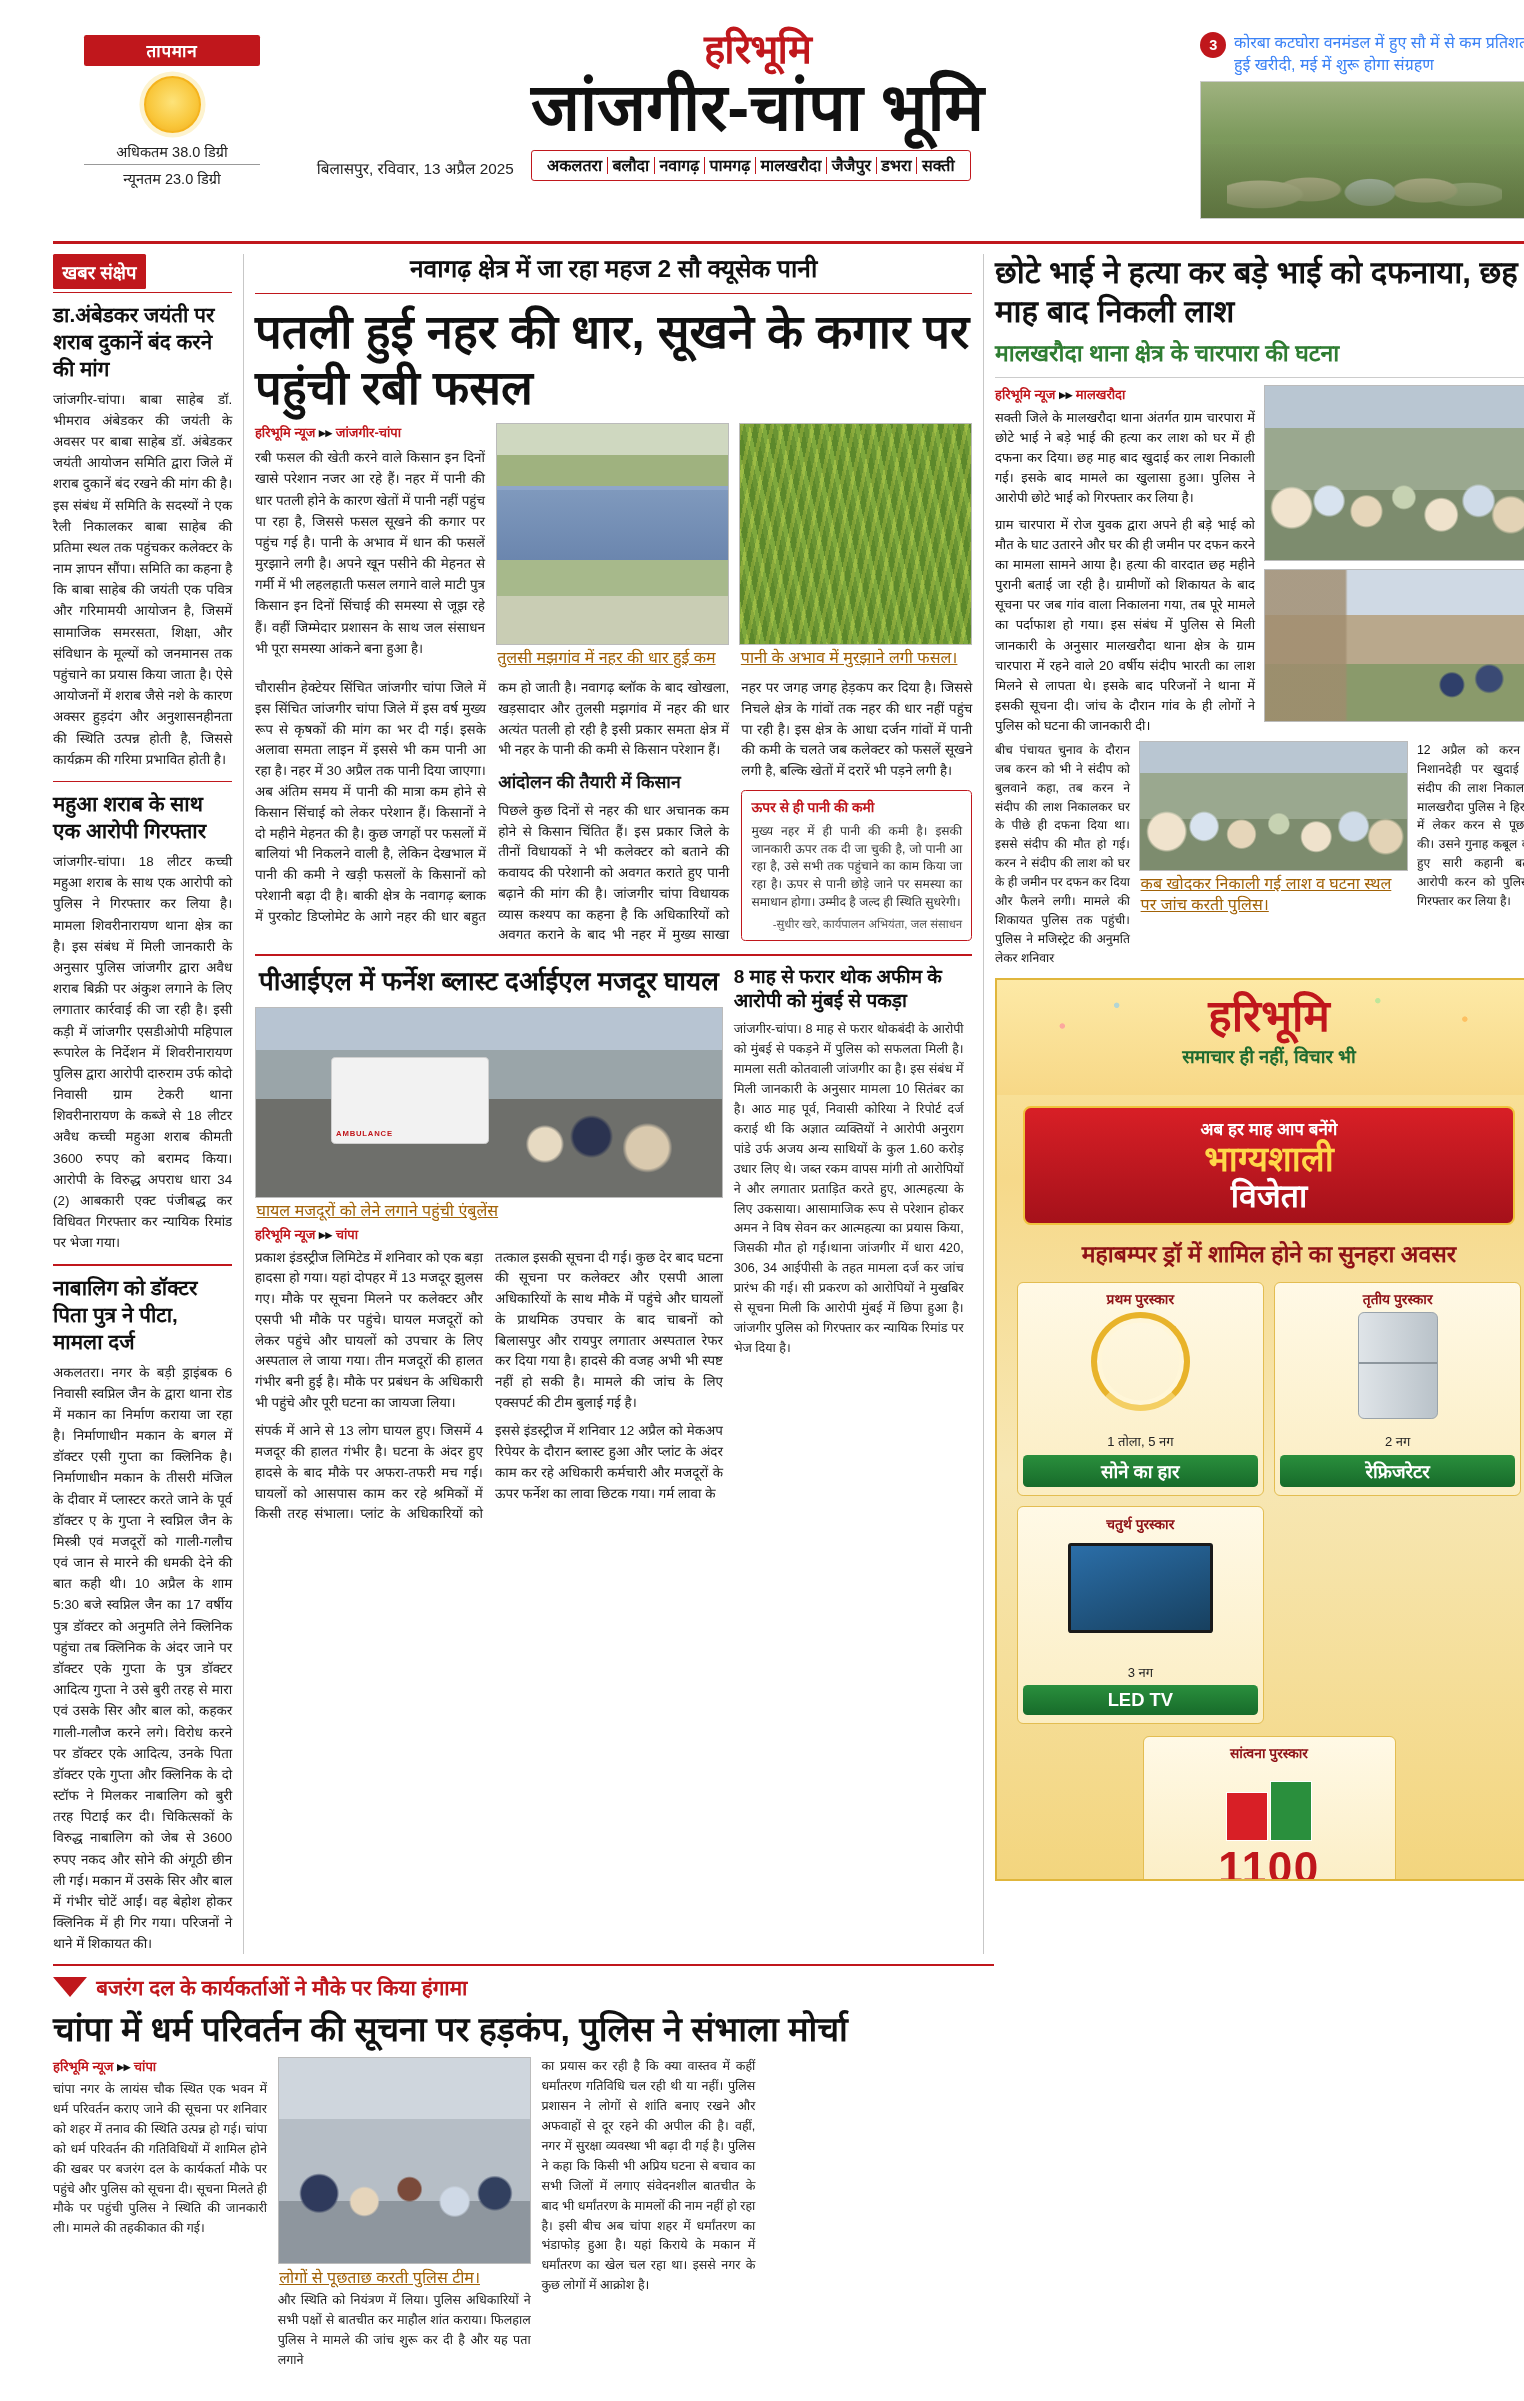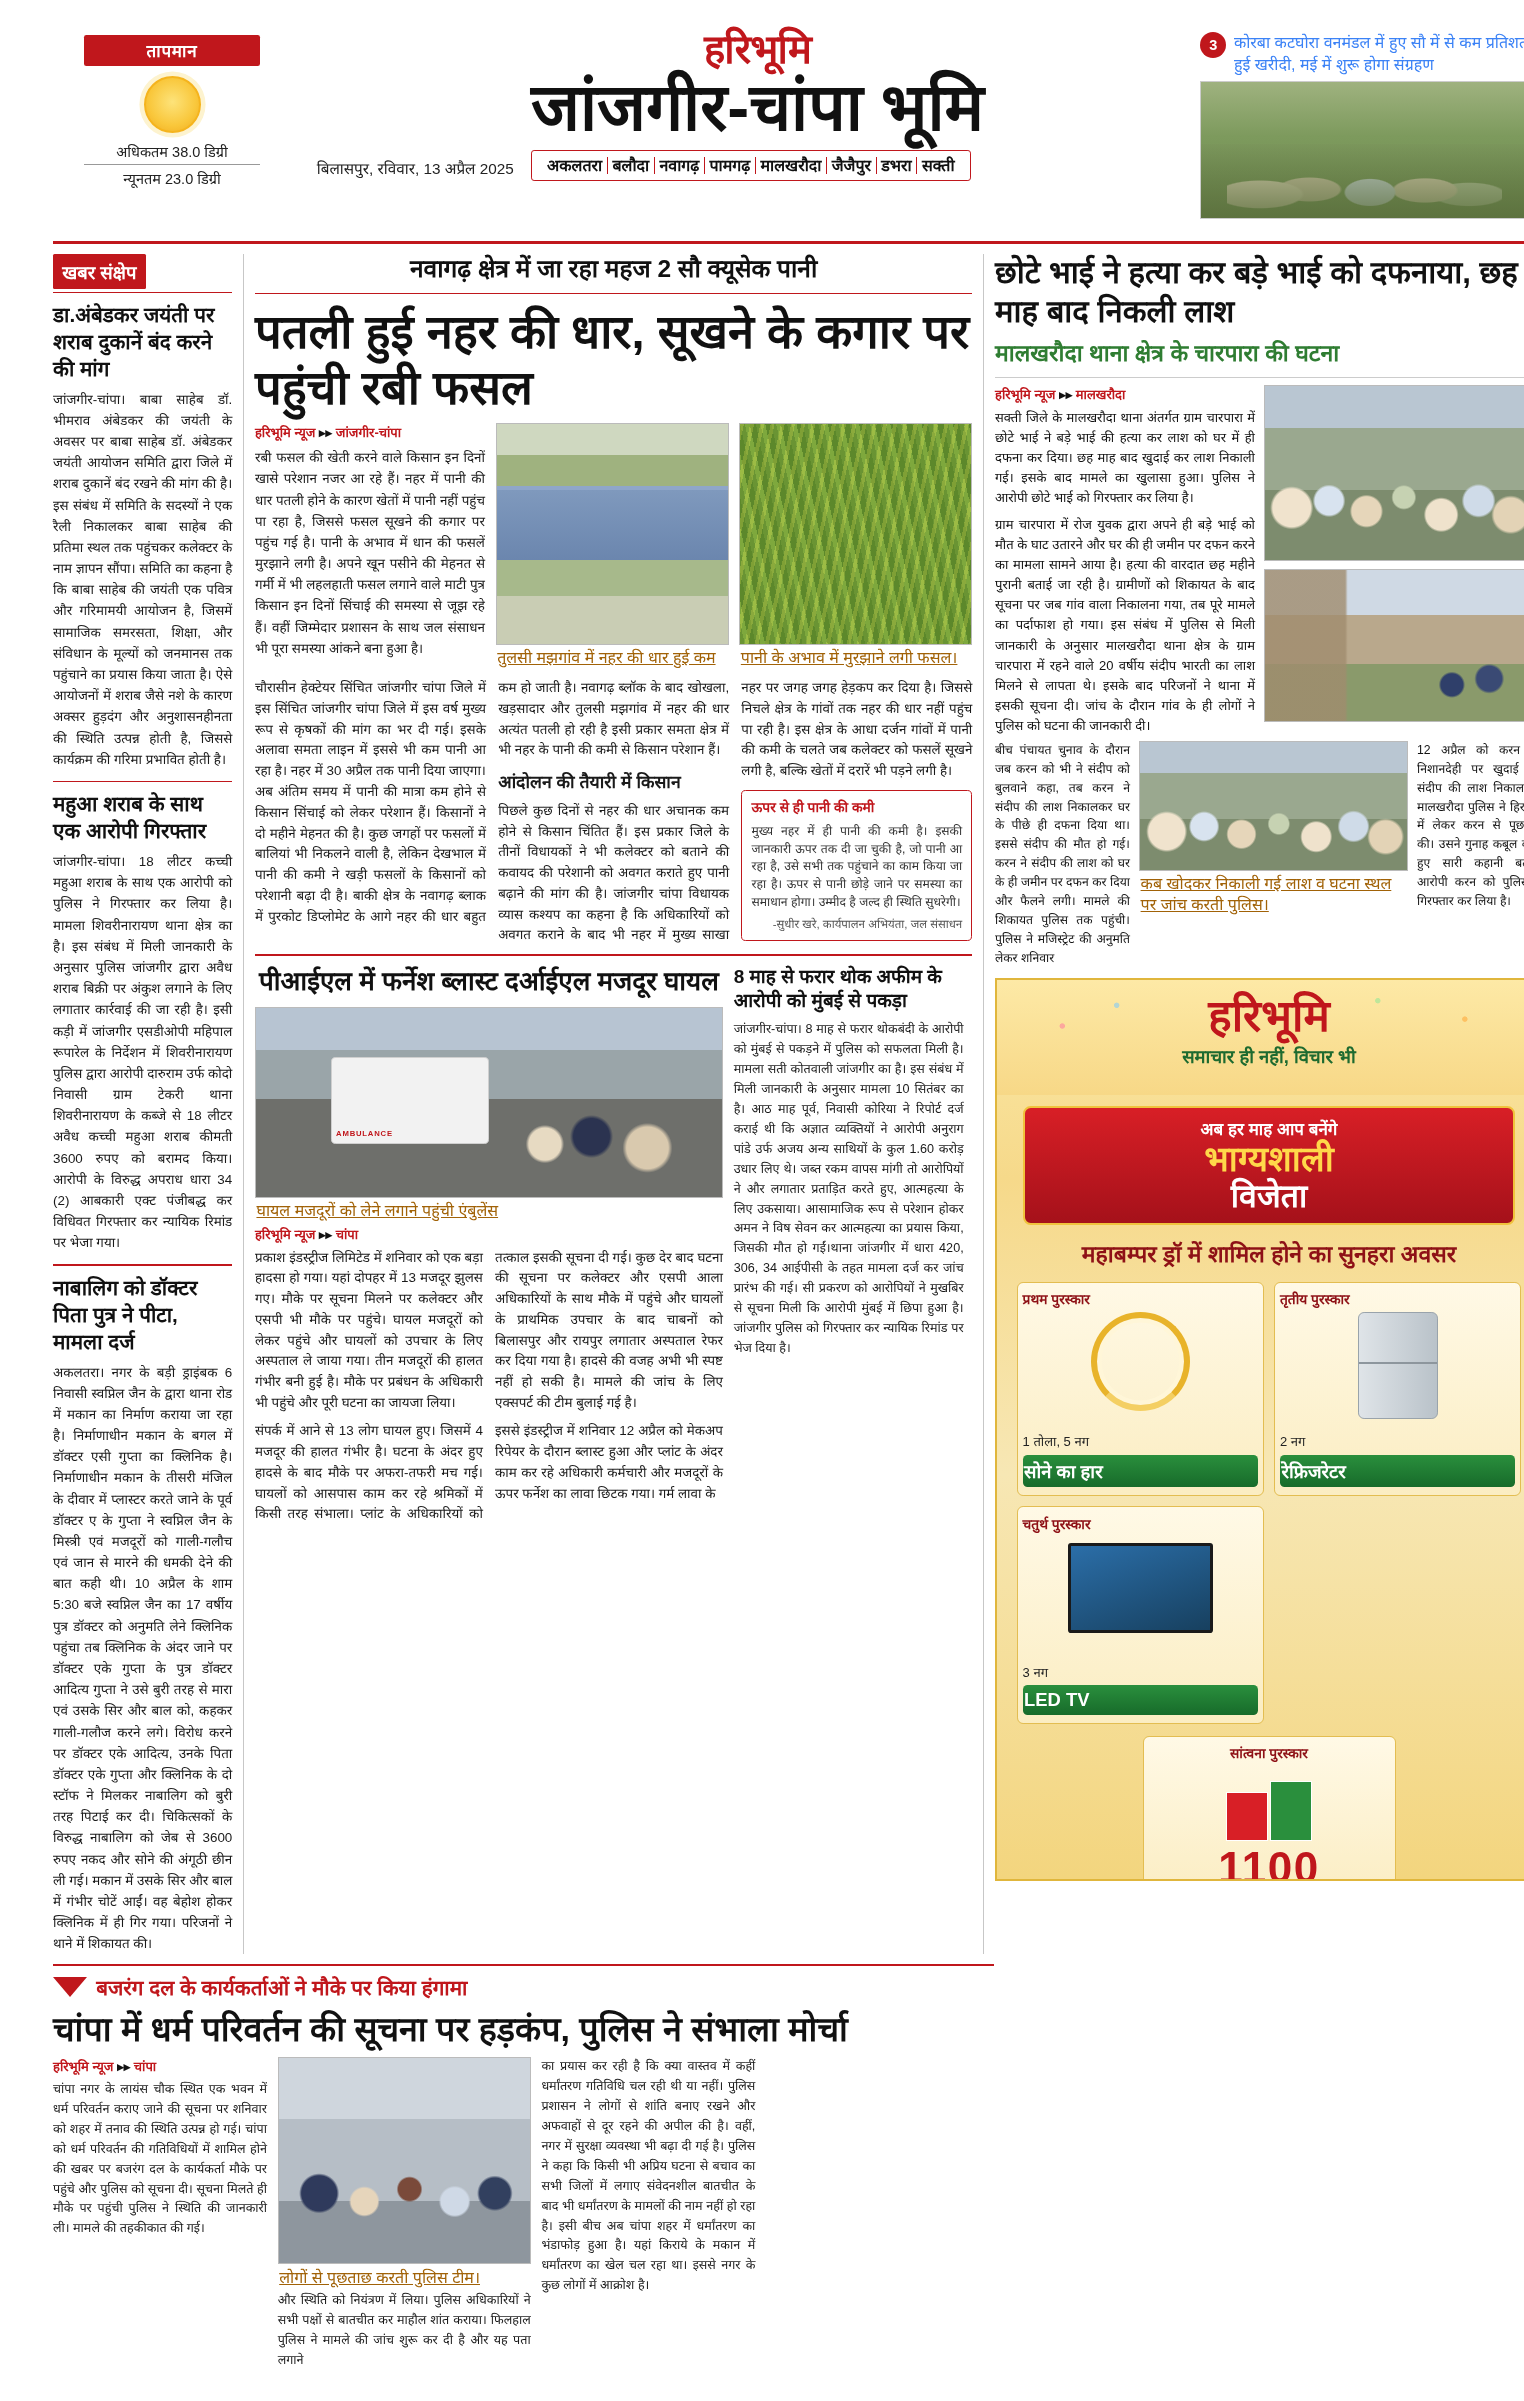--- a/index.html
+++ b/index.html
@@ -225,21 +225,21 @@
     border:2.3px solid #f0c23c; border-radius:7.7px; text-align:center; padding:9.2px 6.1px;
     color:#ffe9a8; position:relative; z-index:2;
   }
   .ad-ribbon .r1{ font-size:17px; font-weight:bold; color:#fff; }
   .ad-ribbon .r2{ font-size:35px; font-weight:bold; color:#ffd84a; line-height:1.1; }
   .ad-ribbon .r3{ font-size:32px; font-weight:bold; color:#fff; line-height:1.1; }
   .ad-line { text-align:center; font-size:23px; font-weight:bold; color:#8e1116; margin:12.2px 7.7px 4.6px; }
   .prizes { display:grid; grid-template-columns:1fr 1fr; gap:10.7px; padding:7.7px 20px 0; }
   .prize {
     background:linear-gradient(180deg,#fff9e6,#fbedc2); border:1.5px solid #e3bd51;
-    border-radius:6.1px; text-align:left; padding:6.1px 4.6px 7.7px;
+    border-radius:6.1px; text-align:center; padding:6.1px 4.6px 7.7px;
   }
   .prize .pt { font-size:13.8px; color:#8e1116; font-weight:bold; }
   .prize .pv { height:115px; margin:4.6px auto; position:relative; }
   .prize .plabel { font-size:13px; color:#222; }
   .prize .pname {
     background:linear-gradient(180deg,#2a8f3d,#176b2a); color:#fff; font-size:18.4px; font-weight:bold;
     border-radius:4.6px; padding:3.8px 1.5px; margin-top:4.6px;
   }
   .neck { width:99px; height:99px; margin:4.6px auto; border:6.9px solid #e8b32a; border-radius:50%;
     border-bottom-color:#f4cf63; box-shadow:inset 0 0 0 4.6px #fff6d8; }

